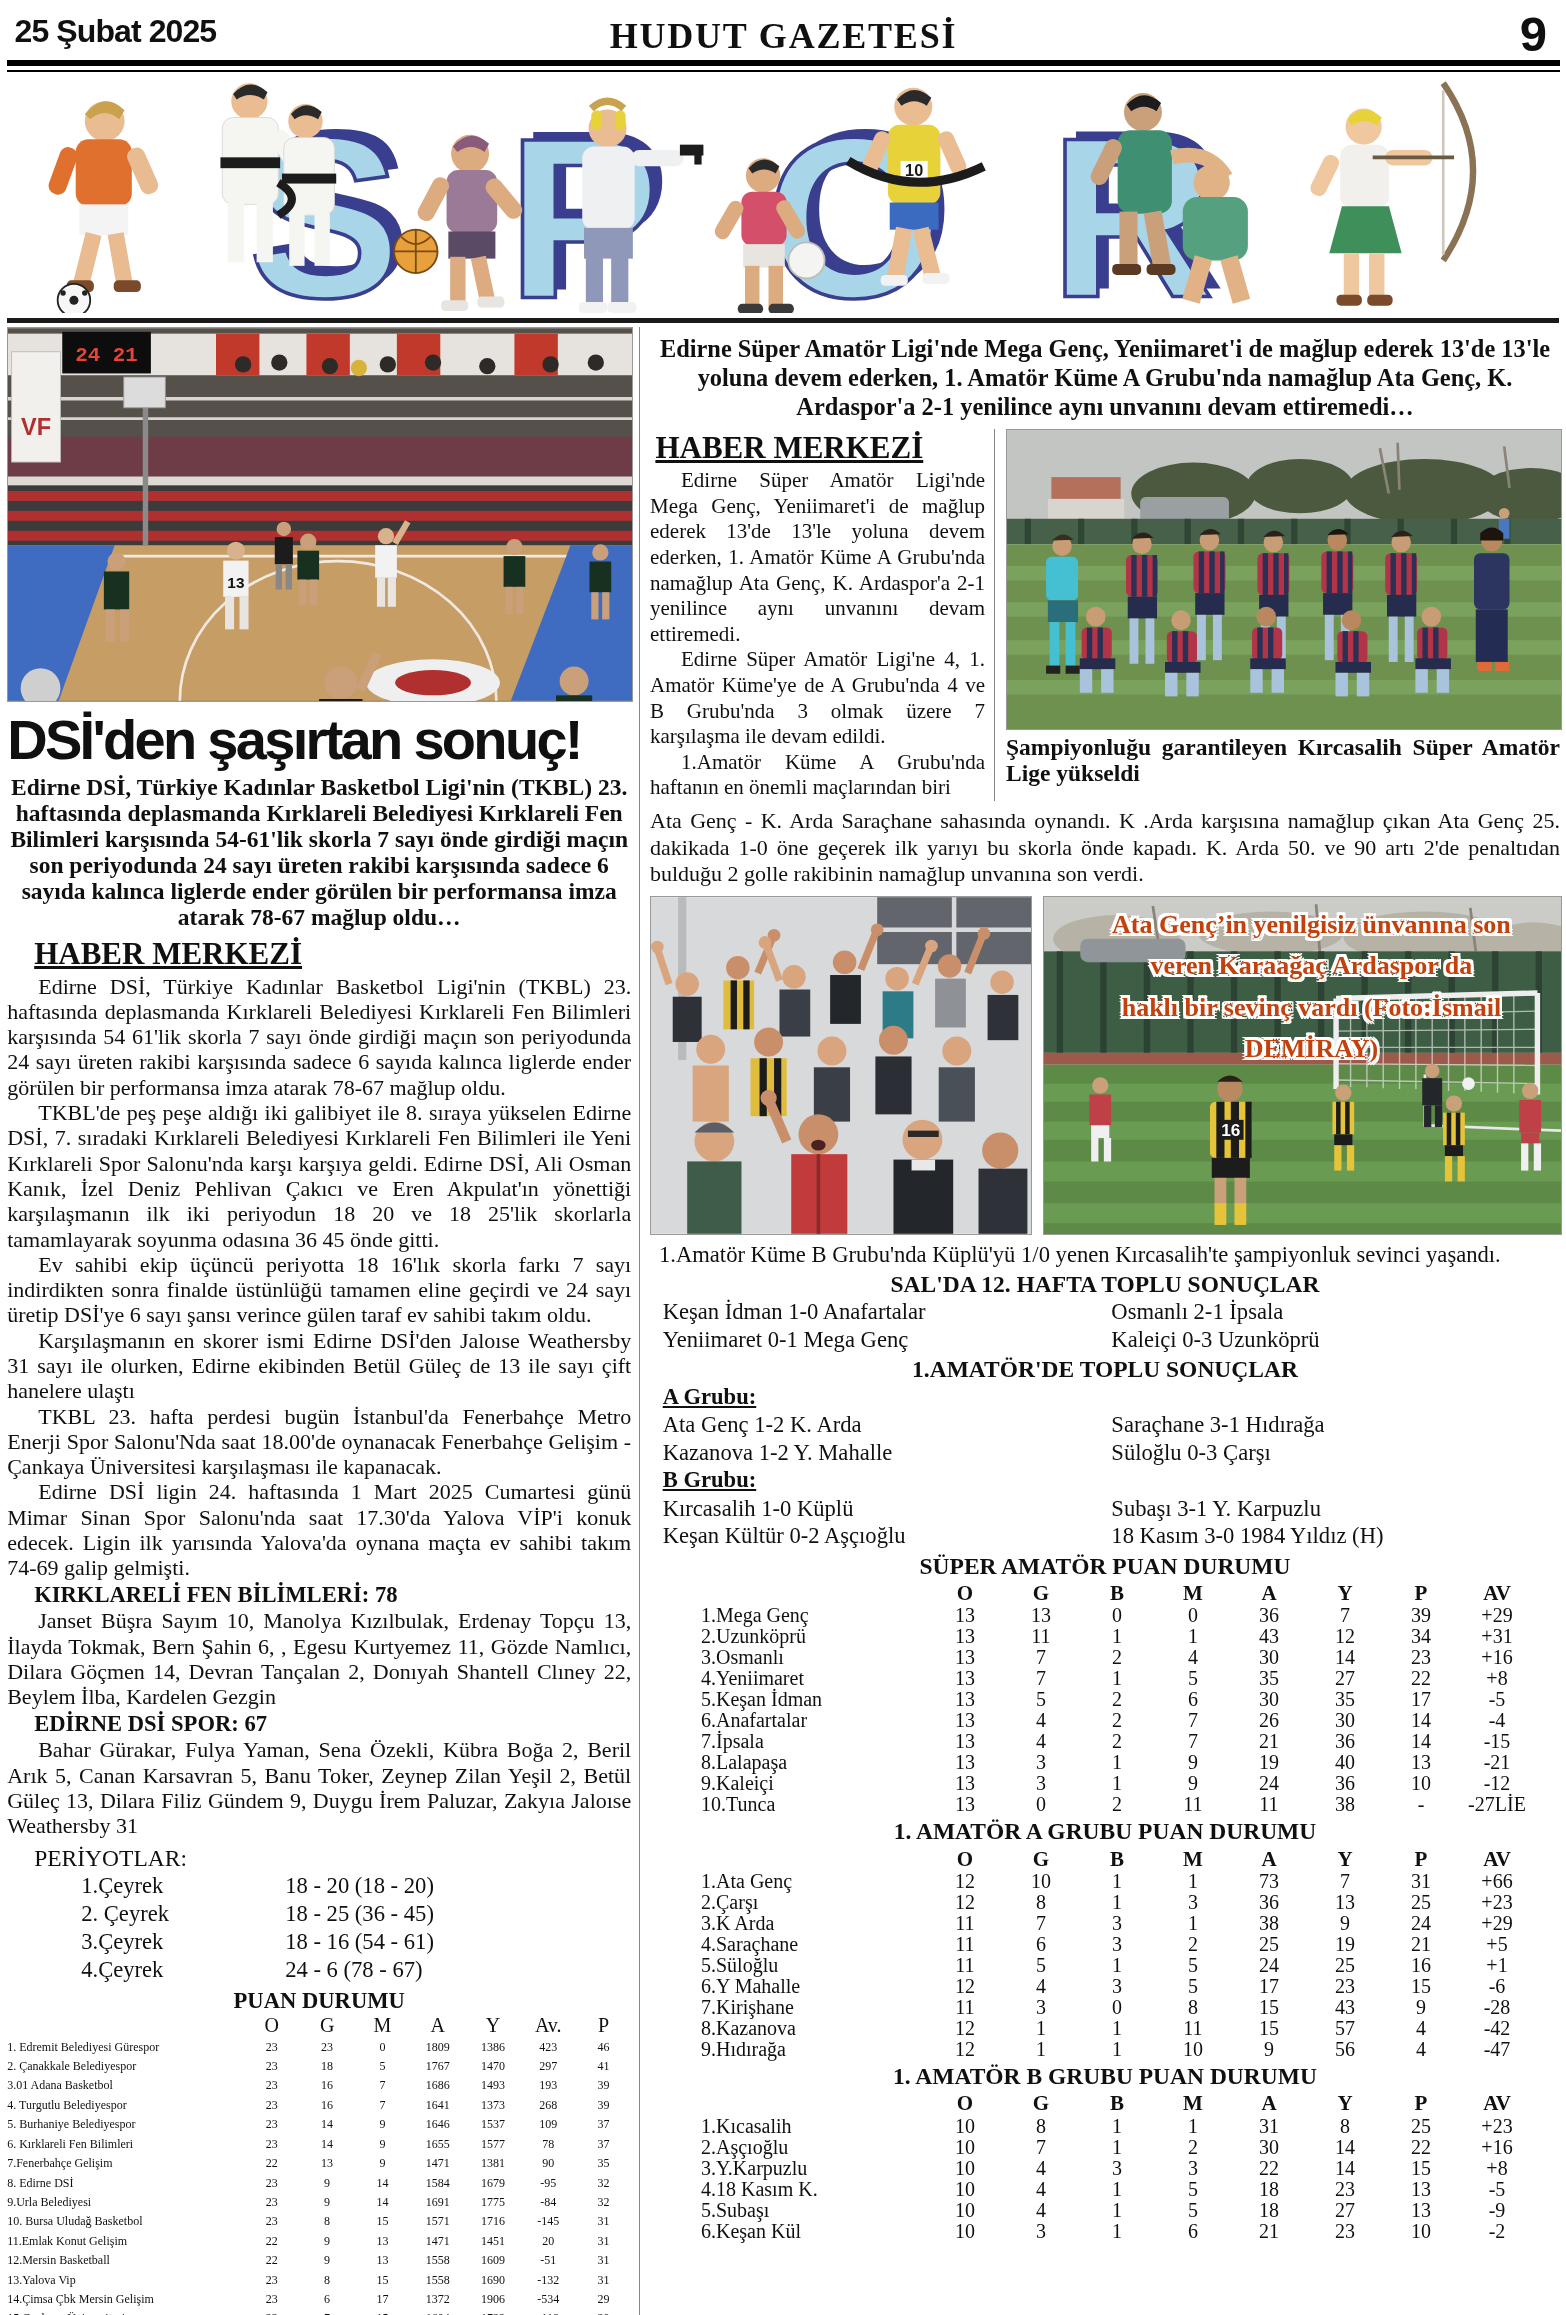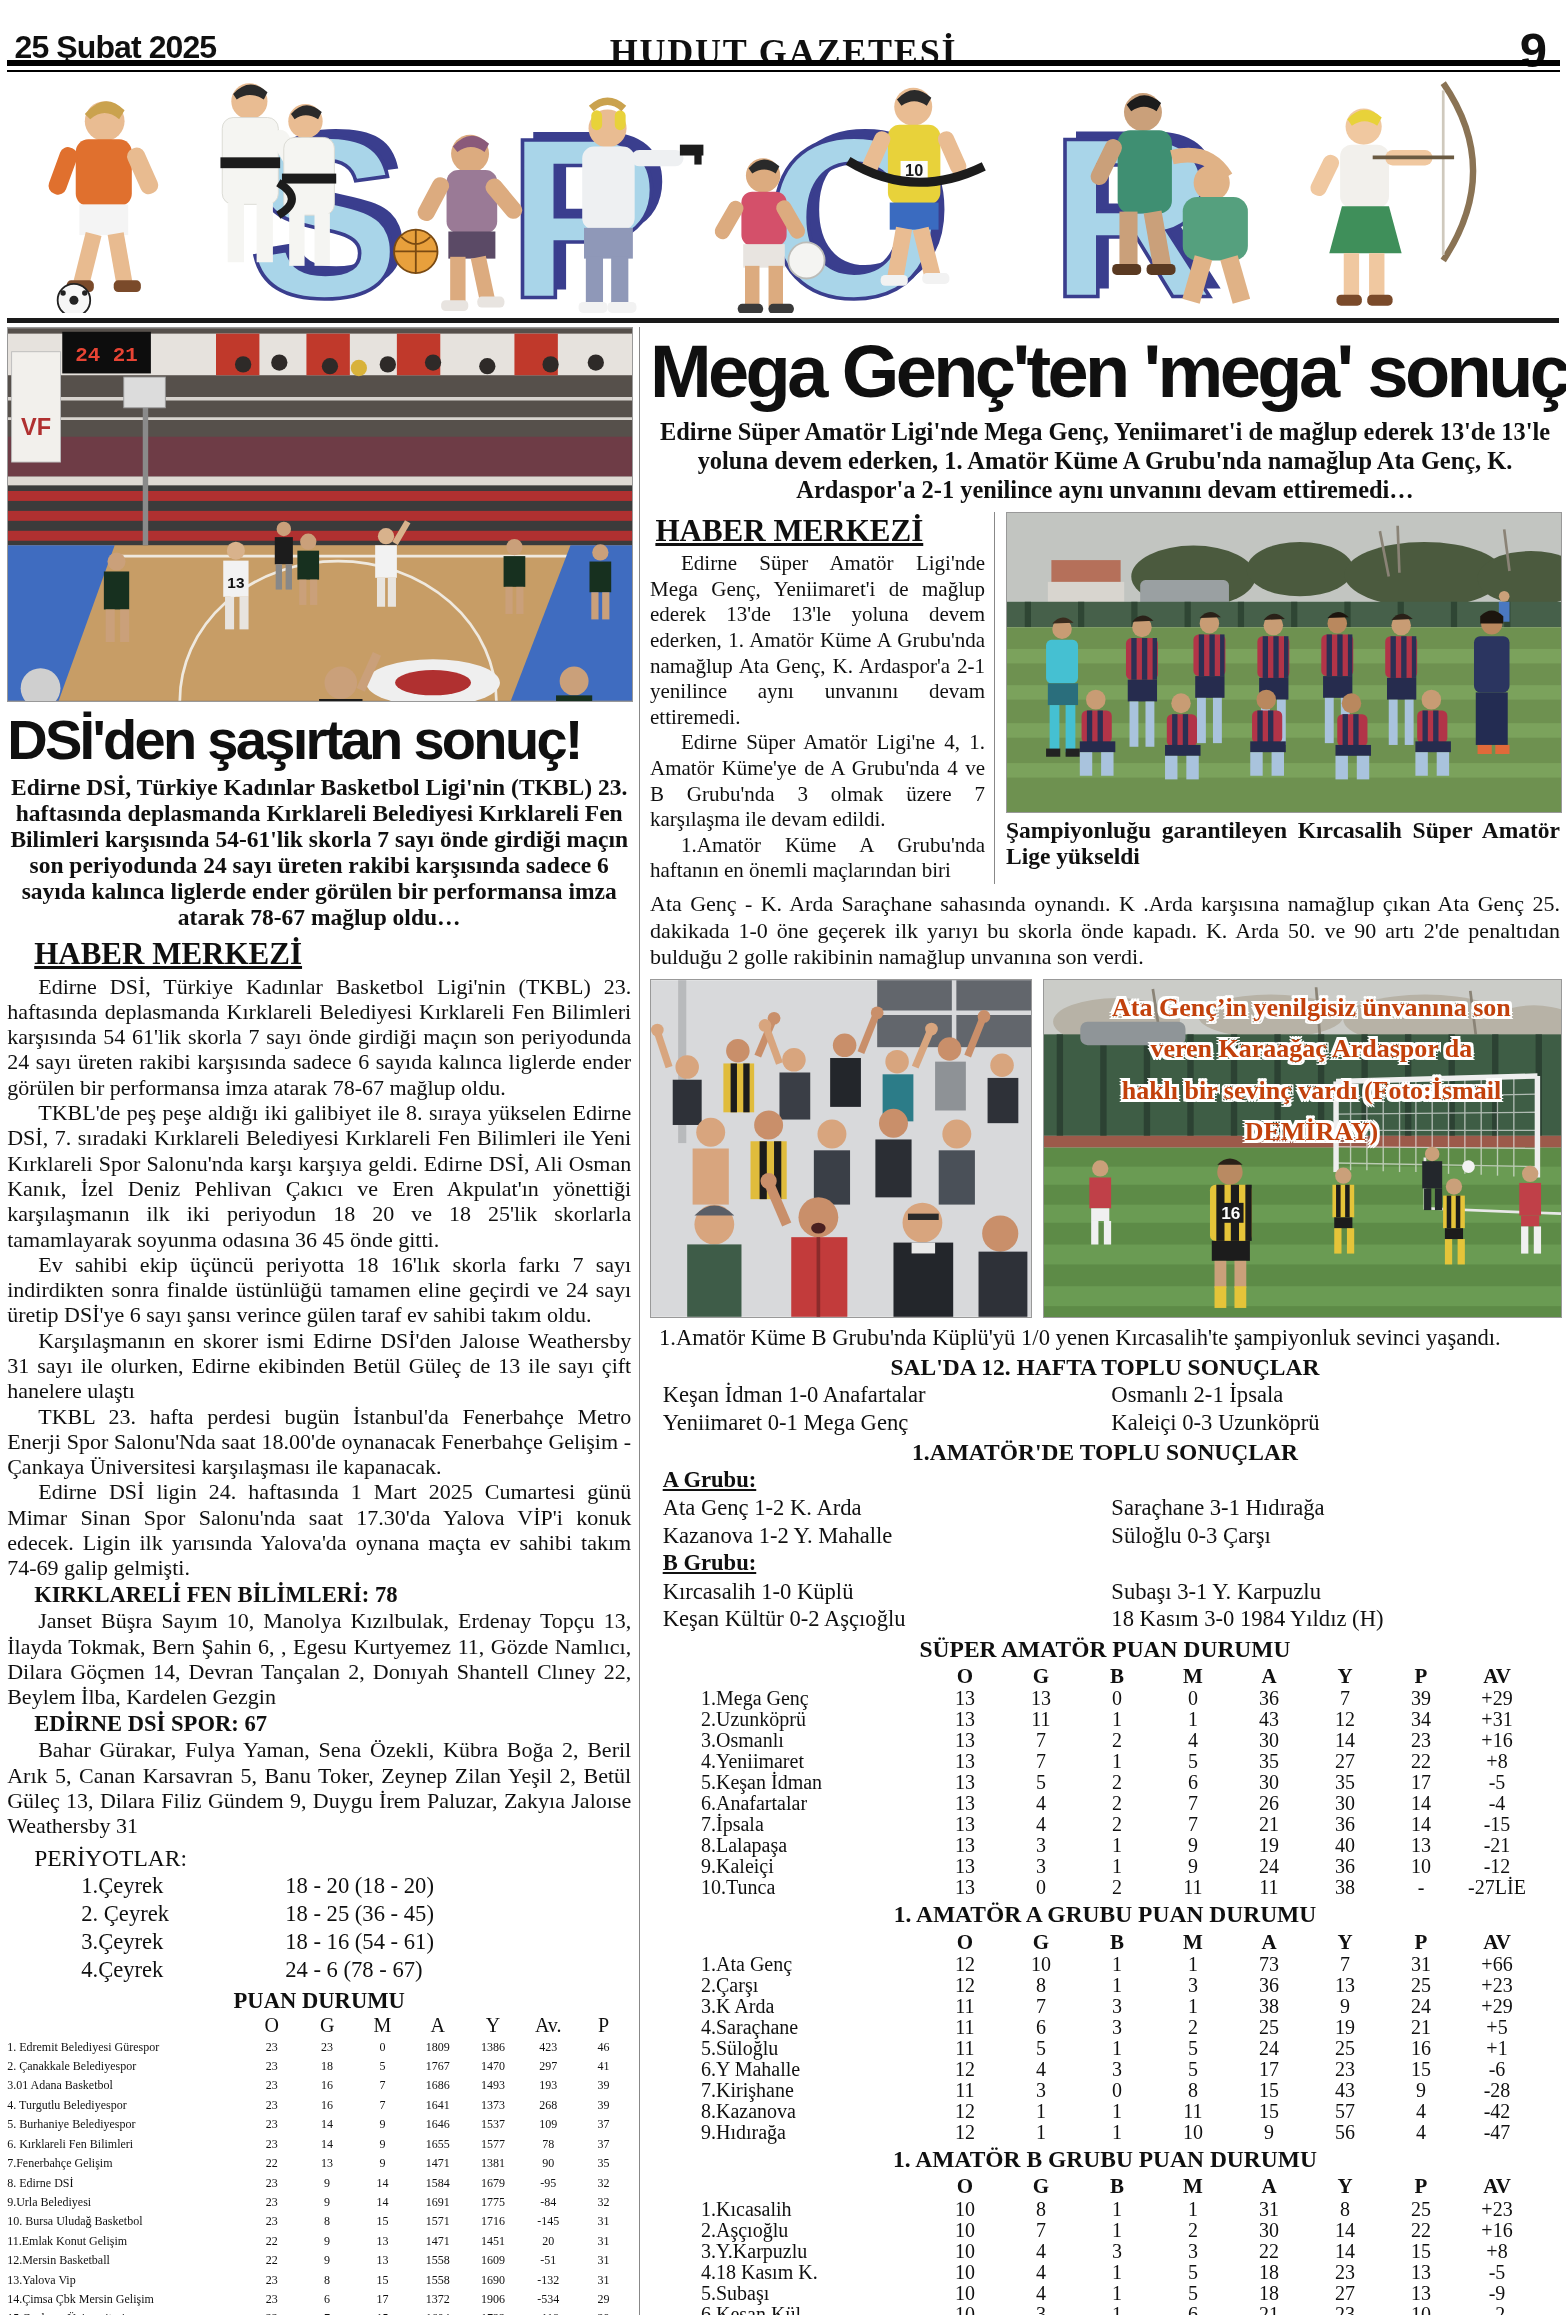--- a/index.html
+++ b/index.html
@@ -1,19 +1,19 @@
 <!DOCTYPE html>
 <html lang="tr" style="font-size:14.5px"><head>
 <meta charset="utf-8">
 <style>
   html,body{margin:0;padding:0;background:#777;}
   .page{position:relative;width:1567px;height:2316px;background:#fff;color:#101010;
         font-family:"Liberation Serif",serif;overflow:hidden;margin:0 auto;}
   
-  .masthead{position:absolute;top:22px;left:0;right:0;height:49px;}
+  .masthead{position:absolute;top:6px;left:0;right:0;height:49px;}
   .m-date{position:absolute;left:14.5px;top:7.2px;font-family:"Liberation Sans",sans-serif;
           font-weight:bold;font-size:32px;letter-spacing:-0.9px;}
   .m-title{position:absolute;left:0;right:0;top:9px;text-align:center;
            font-family:"Liberation Serif",serif;font-weight:bold;font-size:36px;letter-spacing:1.8px;}
   .m-page{position:absolute;right:20px;top:0px;font-family:"Liberation Sans",sans-serif;
           font-weight:bold;font-size:49px;}
   .header-rule{position:absolute;top:60px;left:7.2px;right:7.2px;height:3.6px;
                border-top:6.3px solid #000;border-bottom:2.7px solid #000;}
   
   .banner{position:absolute;top:74px;left:7.2px;width:1552px;height:239px;}
@@ -521,21 +521,20 @@
           <span class="num">20</span>
           <span class="num">1478</span>
           <span class="num">1797</span>
           <span class="num">-319</span>
           <span class="num">26</span>
         </div>
       </div>
   </div>
 
   <div class="right-col">
-    <div class="mega-headline">Mega Genç'ten 'mega' sonuç</div>
     <div class="subhead">Edirne Süper Amatör Ligi'nde Mega Genç, Yeniimaret'i de mağlup ederek 13'de 13'le yoluna devem ederken, 1. Amatör Küme A Grubu'nda namağlup Ata Genç, K. Ardaspor'a 2-1 yenilince aynı unvanını devam ettiremedi…</div>
 
     <div class="row3">
       <div class="text-sub">
         <div class="byline" style="margin-left:5.4px">HABER MERKEZİ</div>
         <div id="right-paragraphs">
             <p class="body-p">Edirne Süper Amatör Ligi'nde Mega Genç, Yeniimaret'i de mağlup ederek 13'de 13'le yoluna devem ederken, 1. Amatör Küme A Grubu'nda namağlup Ata Genç, K. Ardaspor'a 2-1 yenilince aynı unvanını devam ettiremedi.</p>
             <p class="body-p">Edirne Süper Amatör Ligi'ne 4, 1. Amatör Küme'ye de A Grubu'nda 4 ve B Grubu'nda 3 olmak üzere 7 karşılaşma ile devam edildi.</p>
             <p class="body-p">1.Amatör Küme A Grubu'nda haftanın en önemli maçlarından biri</p>
           </div>

